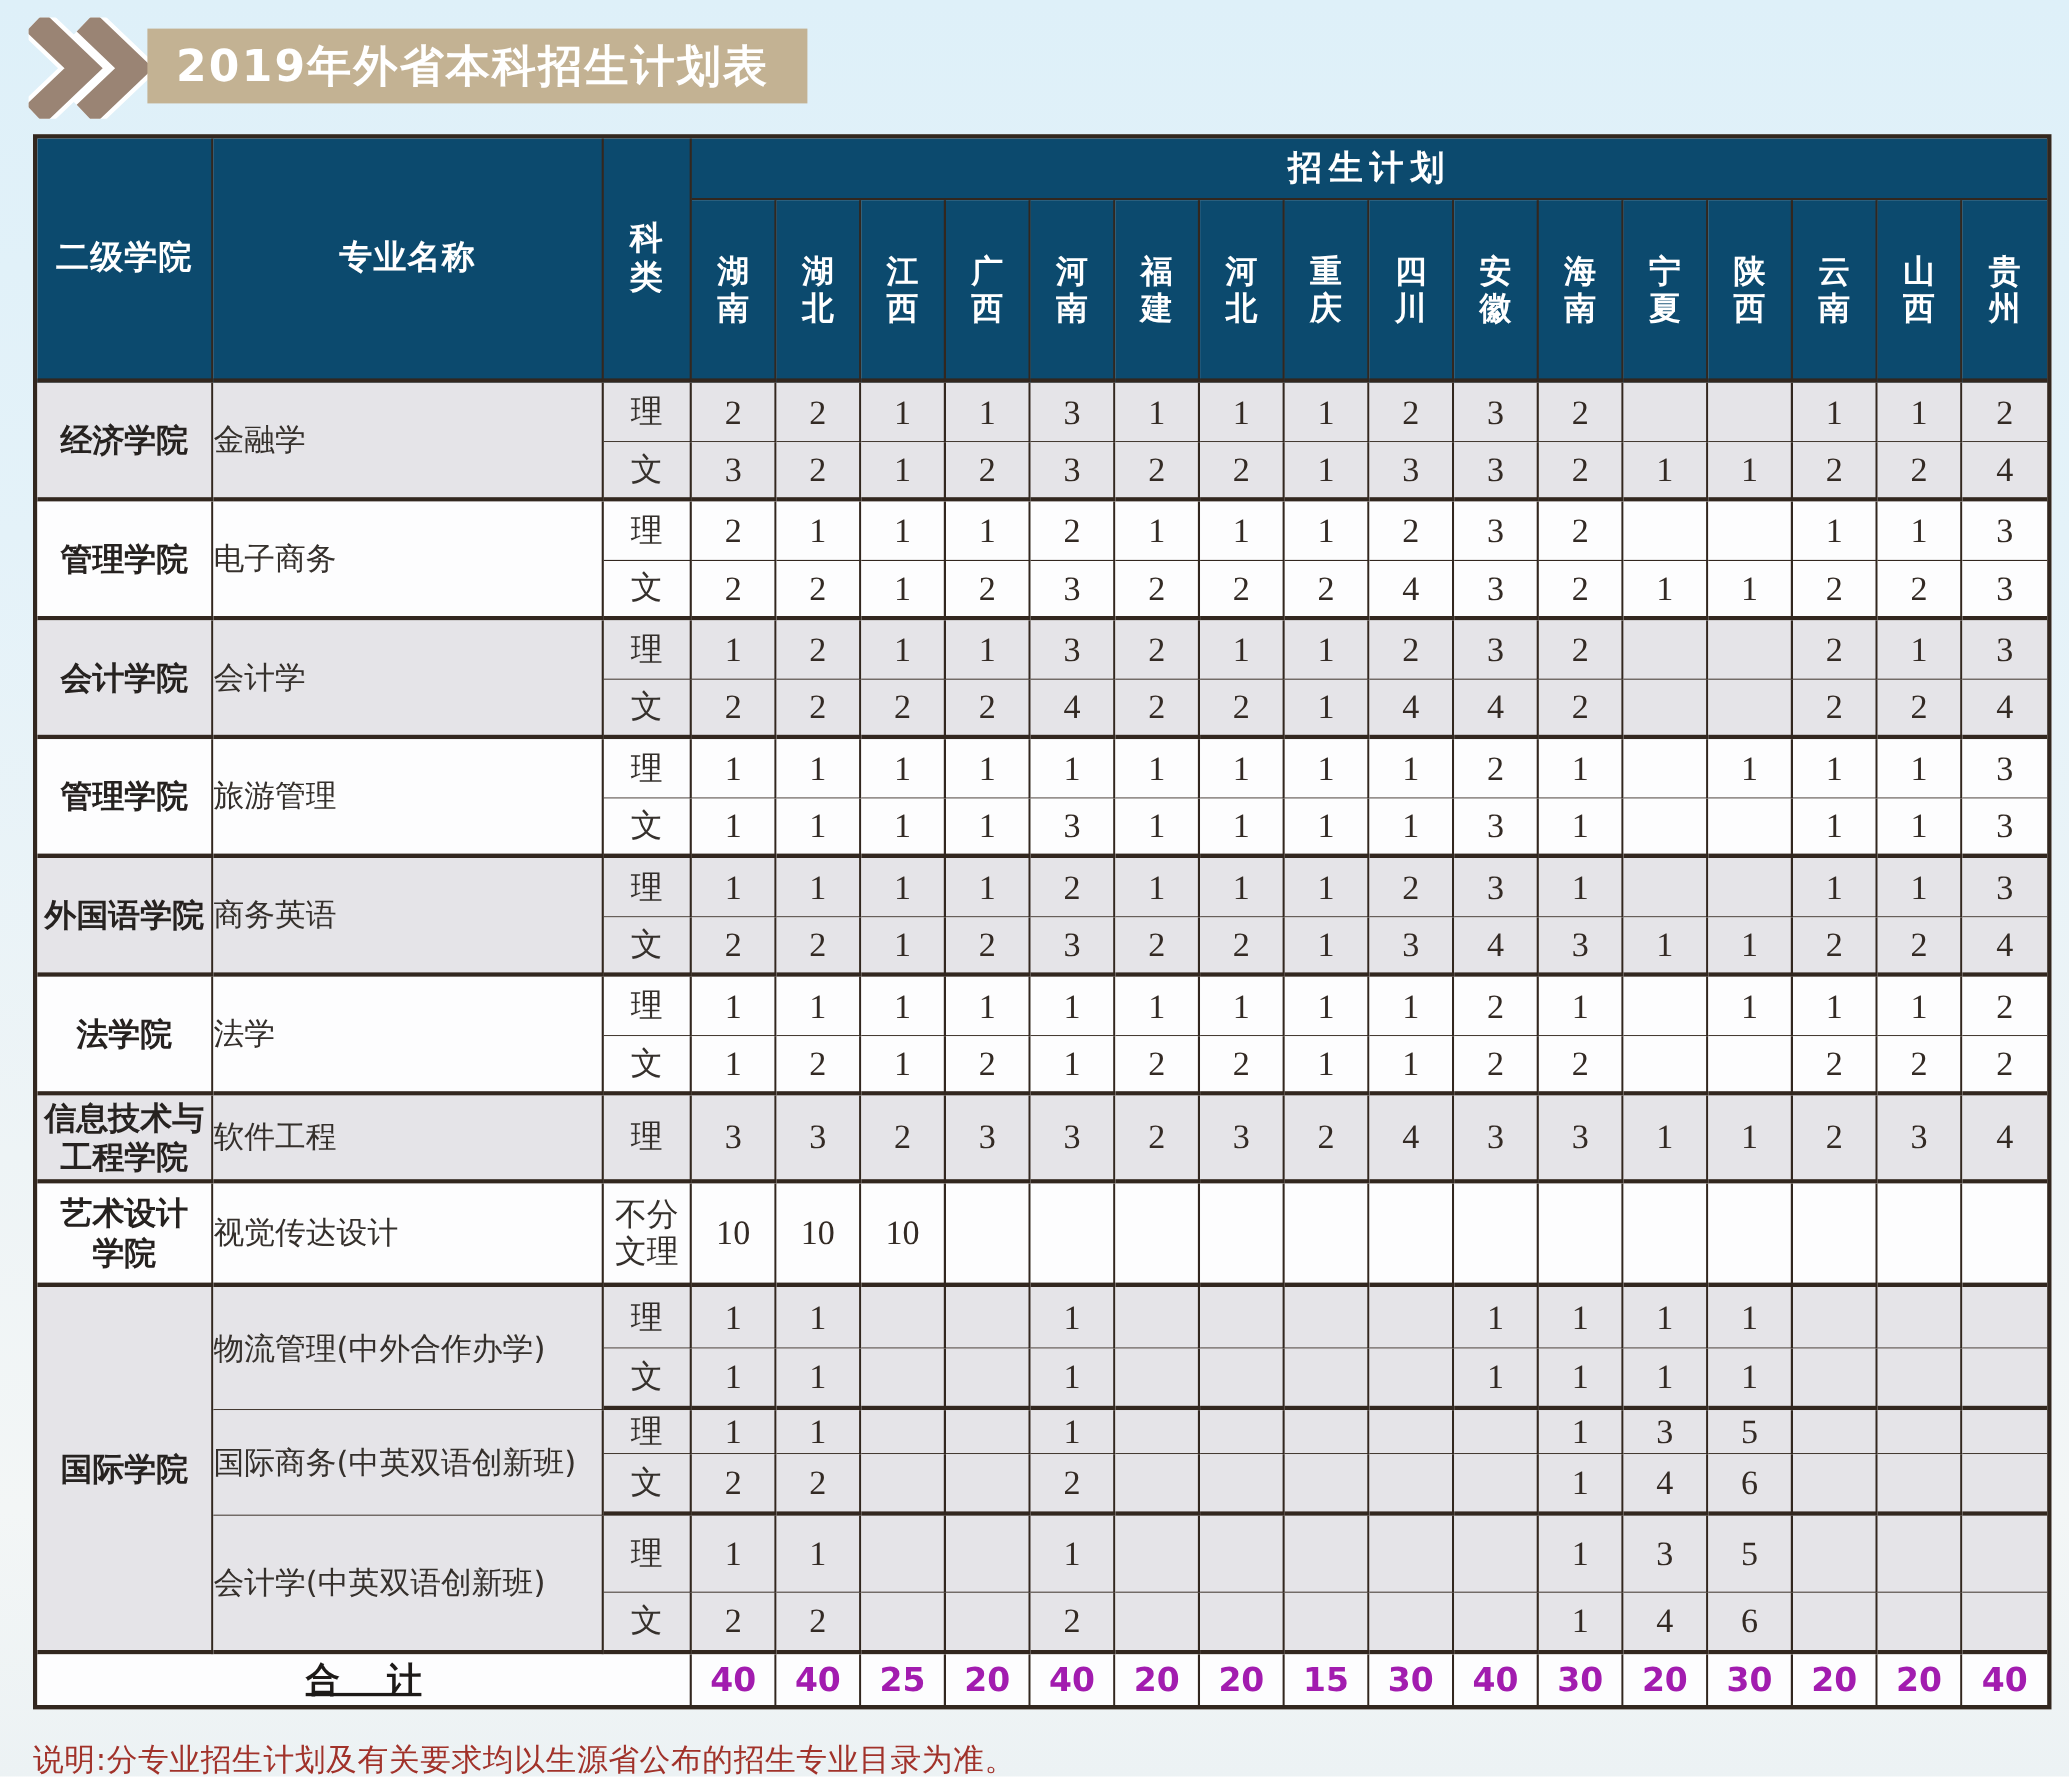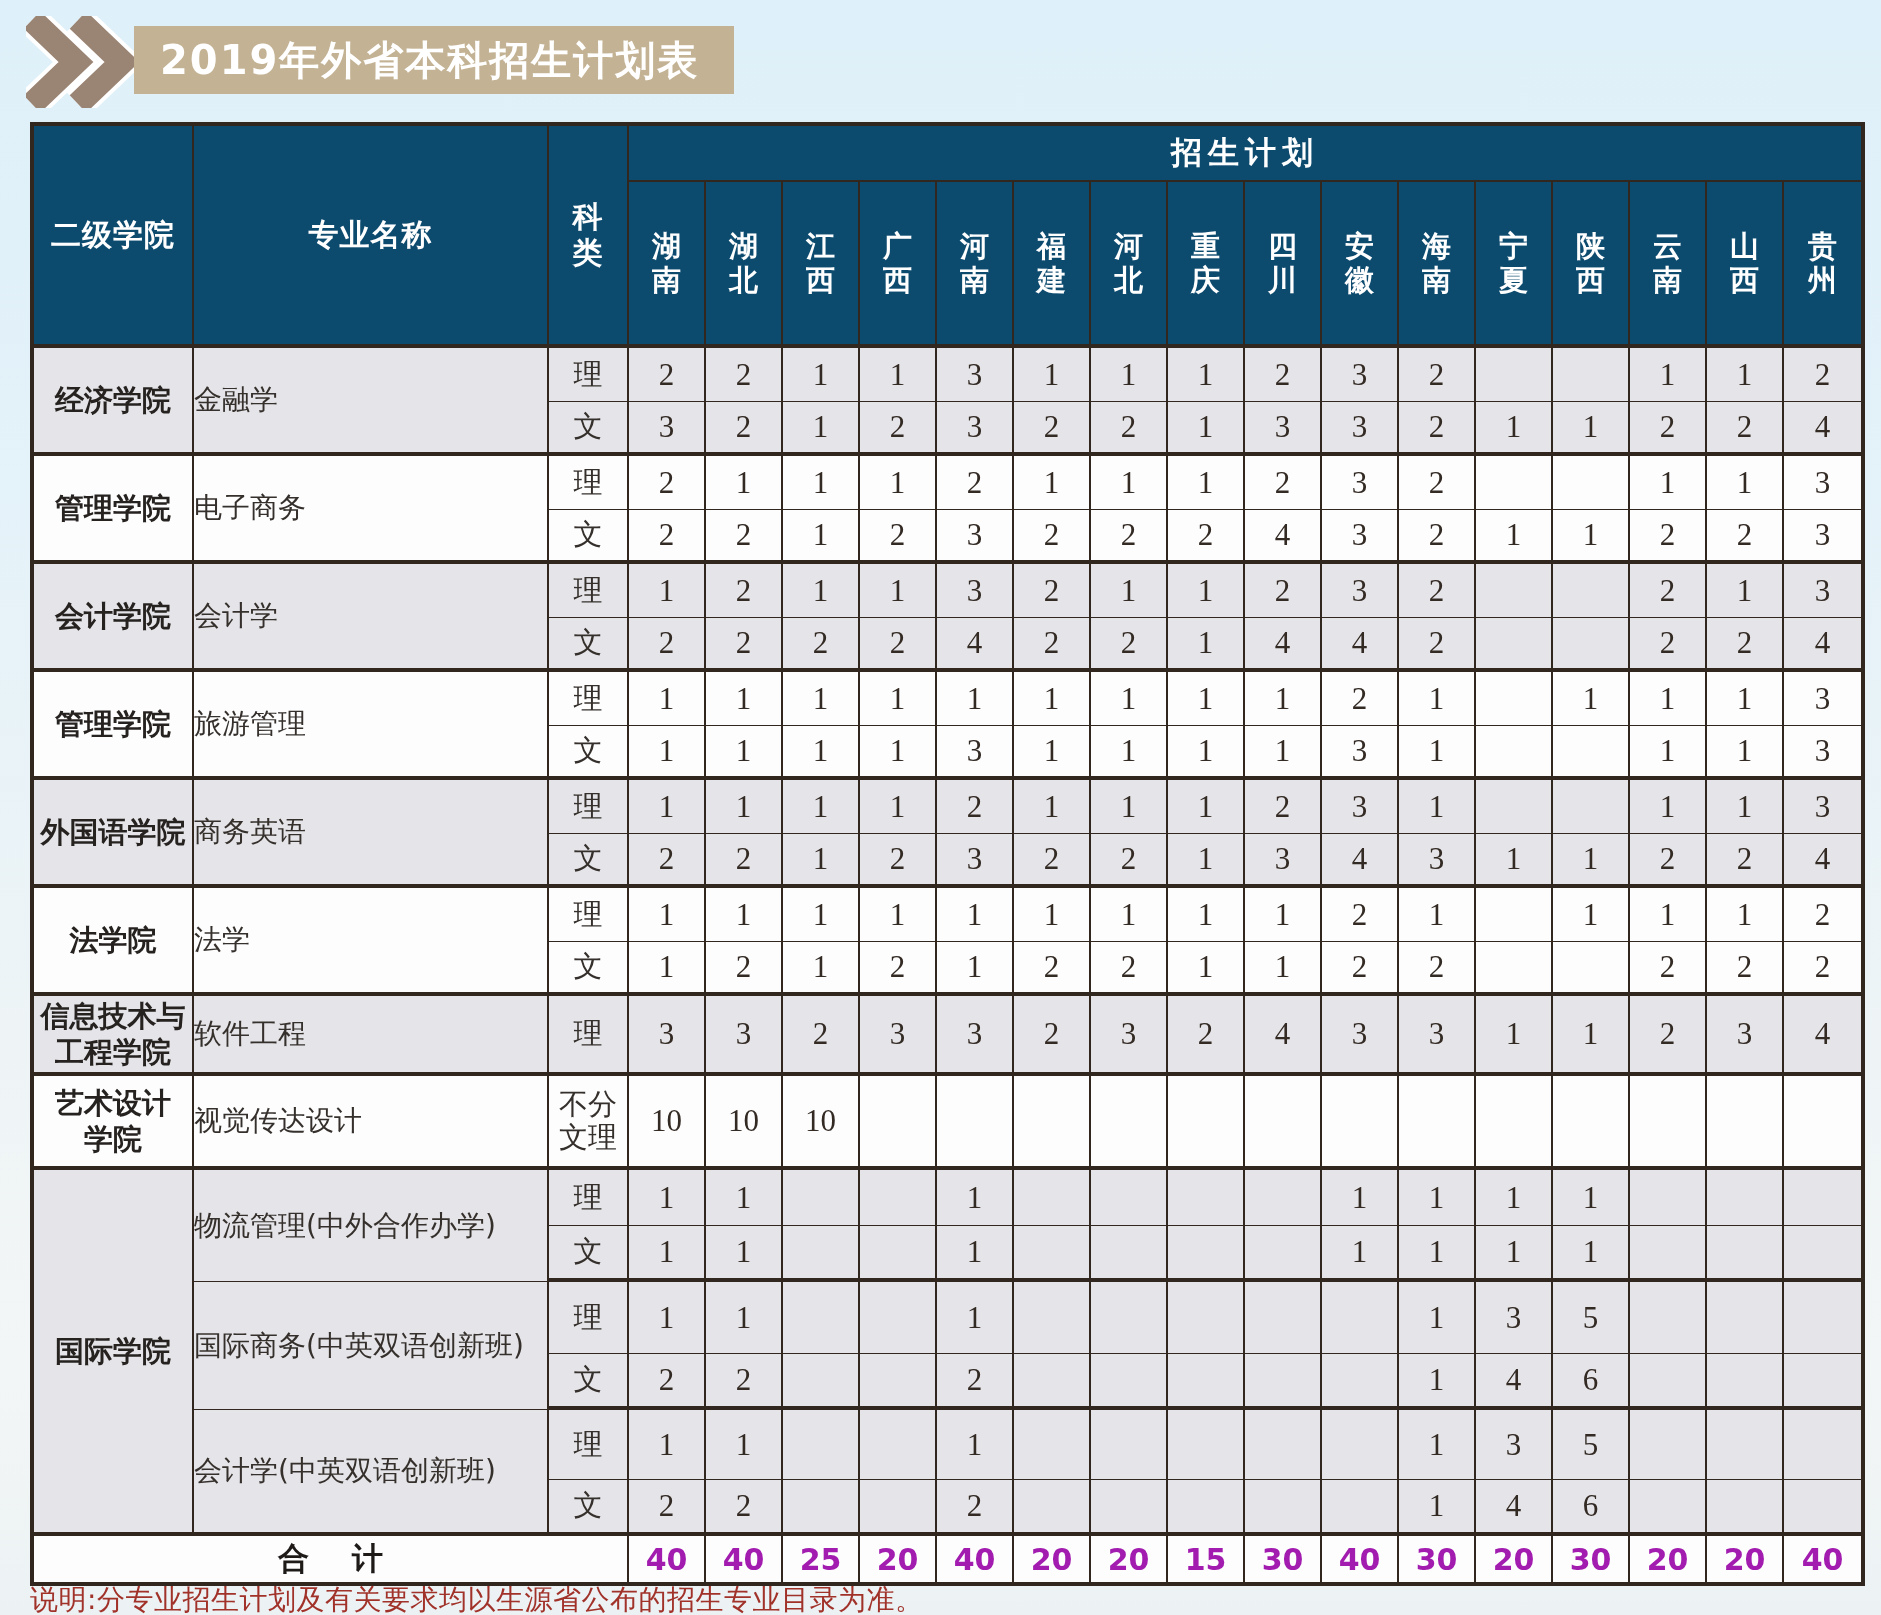--- a/index.html
+++ b/index.html
@@ -41,21 +41,21 @@
   .h-prov{height:162px;font-size:29px;line-height:1.18;white-space:pre-line;}
   .h-main{font-size:30px;letter-spacing:1px;white-space:pre-line;line-height:1.2;}
   
   .college{font-size:29px;font-weight:bold;color:#262220;white-space:pre-line;line-height:1.25;}
   .major{font-size:28px;color:#35302c;text-align:left;white-space:pre-line;line-height:1.2;}
   .cat{font-size:29px;color:#35302c;white-space:pre-line;line-height:1.15;}
   .num{font-family:"Liberation Serif","DejaVu Serif",serif;font-size:31px;color:#332a24;}
   tr.g-gray  td{background:#e5e4e8;}
   tr.g-white td{background:#fdfdfe;}
   
-  .total-label{font-size:31px;font-weight:bold;color:#1d1a18;white-space:pre;background:#fdfdfe;}
+  .total-label{font-size:31px;font-weight:bold;color:#1d1a18;white-space:pre;background:#fdfdfe;text-decoration:underline;}
   .total-num{font-size:30px;font-weight:bold;color:#a21caf;background:#fdfdfe;}
   
   .footnote{
     position:absolute;left:30px;top:1581px;color:#a1322a;
     font-size:28px;font-weight:500;letter-spacing:0.5px;
   }
 </style>
 </head>
 <body>
 
@@ -454,21 +454,21 @@
           <td class="num"></td>
           <td class="num"></td>
           <td class="num">1</td>
           <td class="num">1</td>
           <td class="num">1</td>
           <td class="num">1</td>
           <td class="num"></td>
           <td class="num"></td>
           <td class="num"></td>
         </tr>
-        <tr class="g-gray b-track" style="height: 72px;">
+        <tr class="g-gray b-track" style="height: 40px;">
           <td class="major" rowspan="2">国际商务(中英双语创新班)</td>
           <td class="cat">理</td>
           <td class="num">1</td>
           <td class="num">1</td>
           <td class="num"></td>
           <td class="num"></td>
           <td class="num">1</td>
           <td class="num"></td>
           <td class="num"></td>
           <td class="num"></td>

